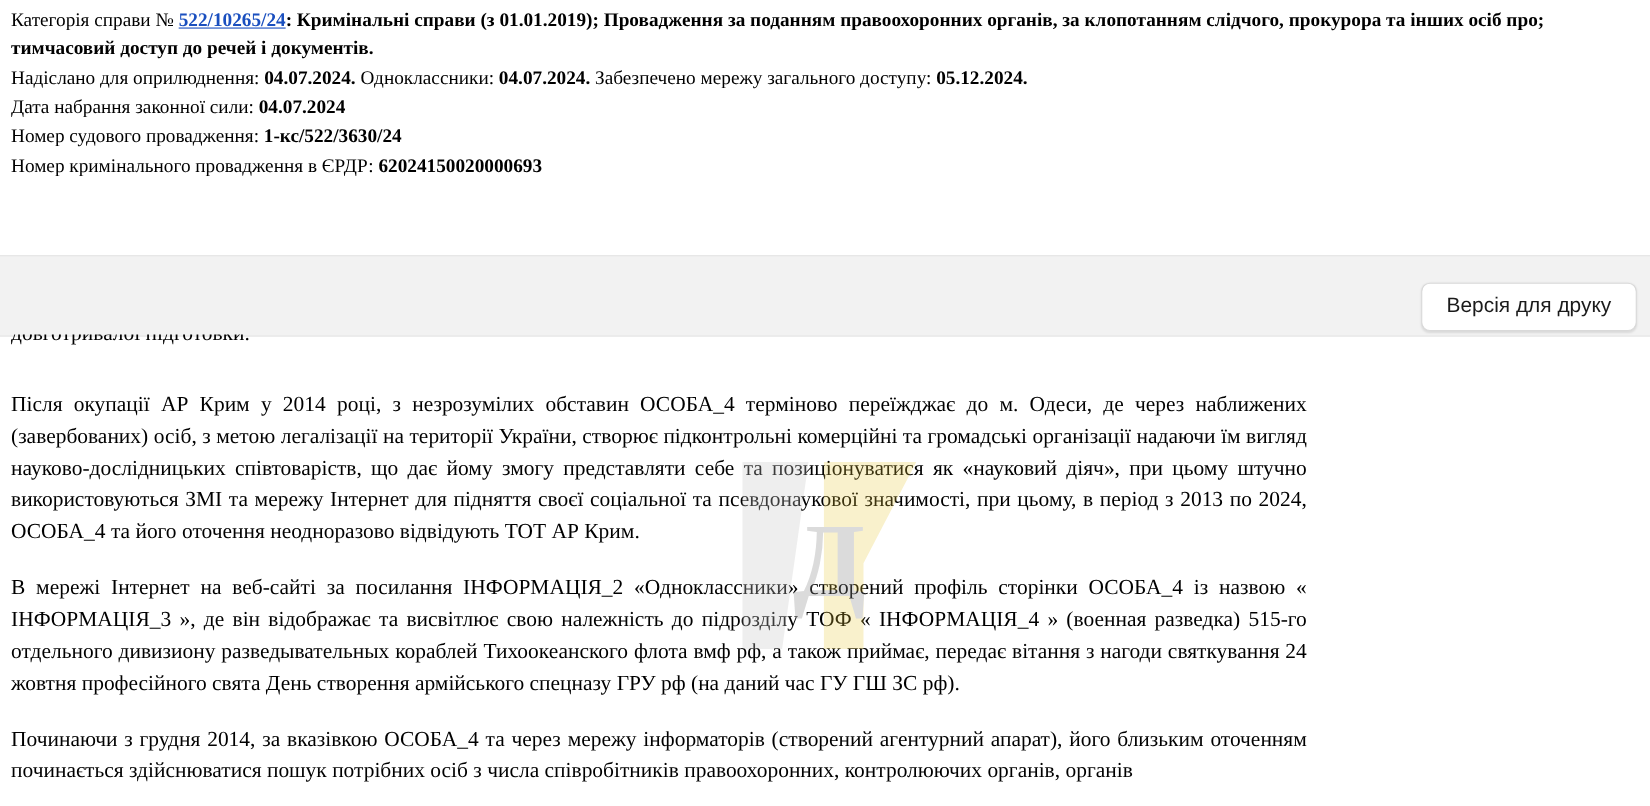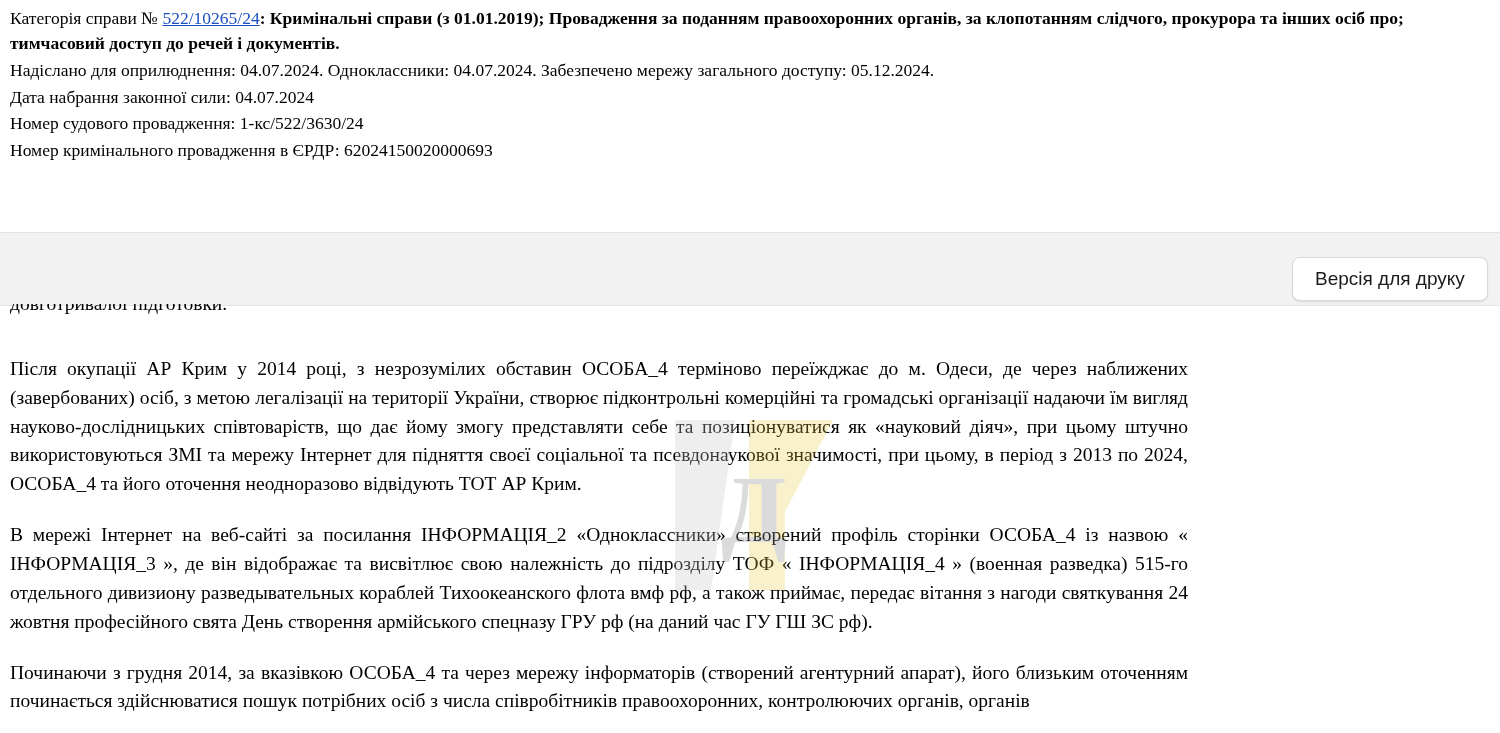--- a/index.html
+++ b/index.html
@@ -18,26 +18,26 @@
   
   .meta {
     padding: 6px 10px 0 10px;
     font-size: 17.5px;
     line-height: 1.42;
   }
   .meta .line {
     margin: 0 0 2px 0;
   }
   .meta b, .meta .b {
-    font-weight: normal;
+    font-weight: bold;
   }
   .case-link {
     color: #1a4fbf;
     text-decoration: underline;
-    font-weight: normal;
+    font-weight: bold;
     cursor: pointer;
   }
   .meta-title {
     font-weight: bold;
   }
 
   
   .band {
     position: absolute;
     top: 232px;

